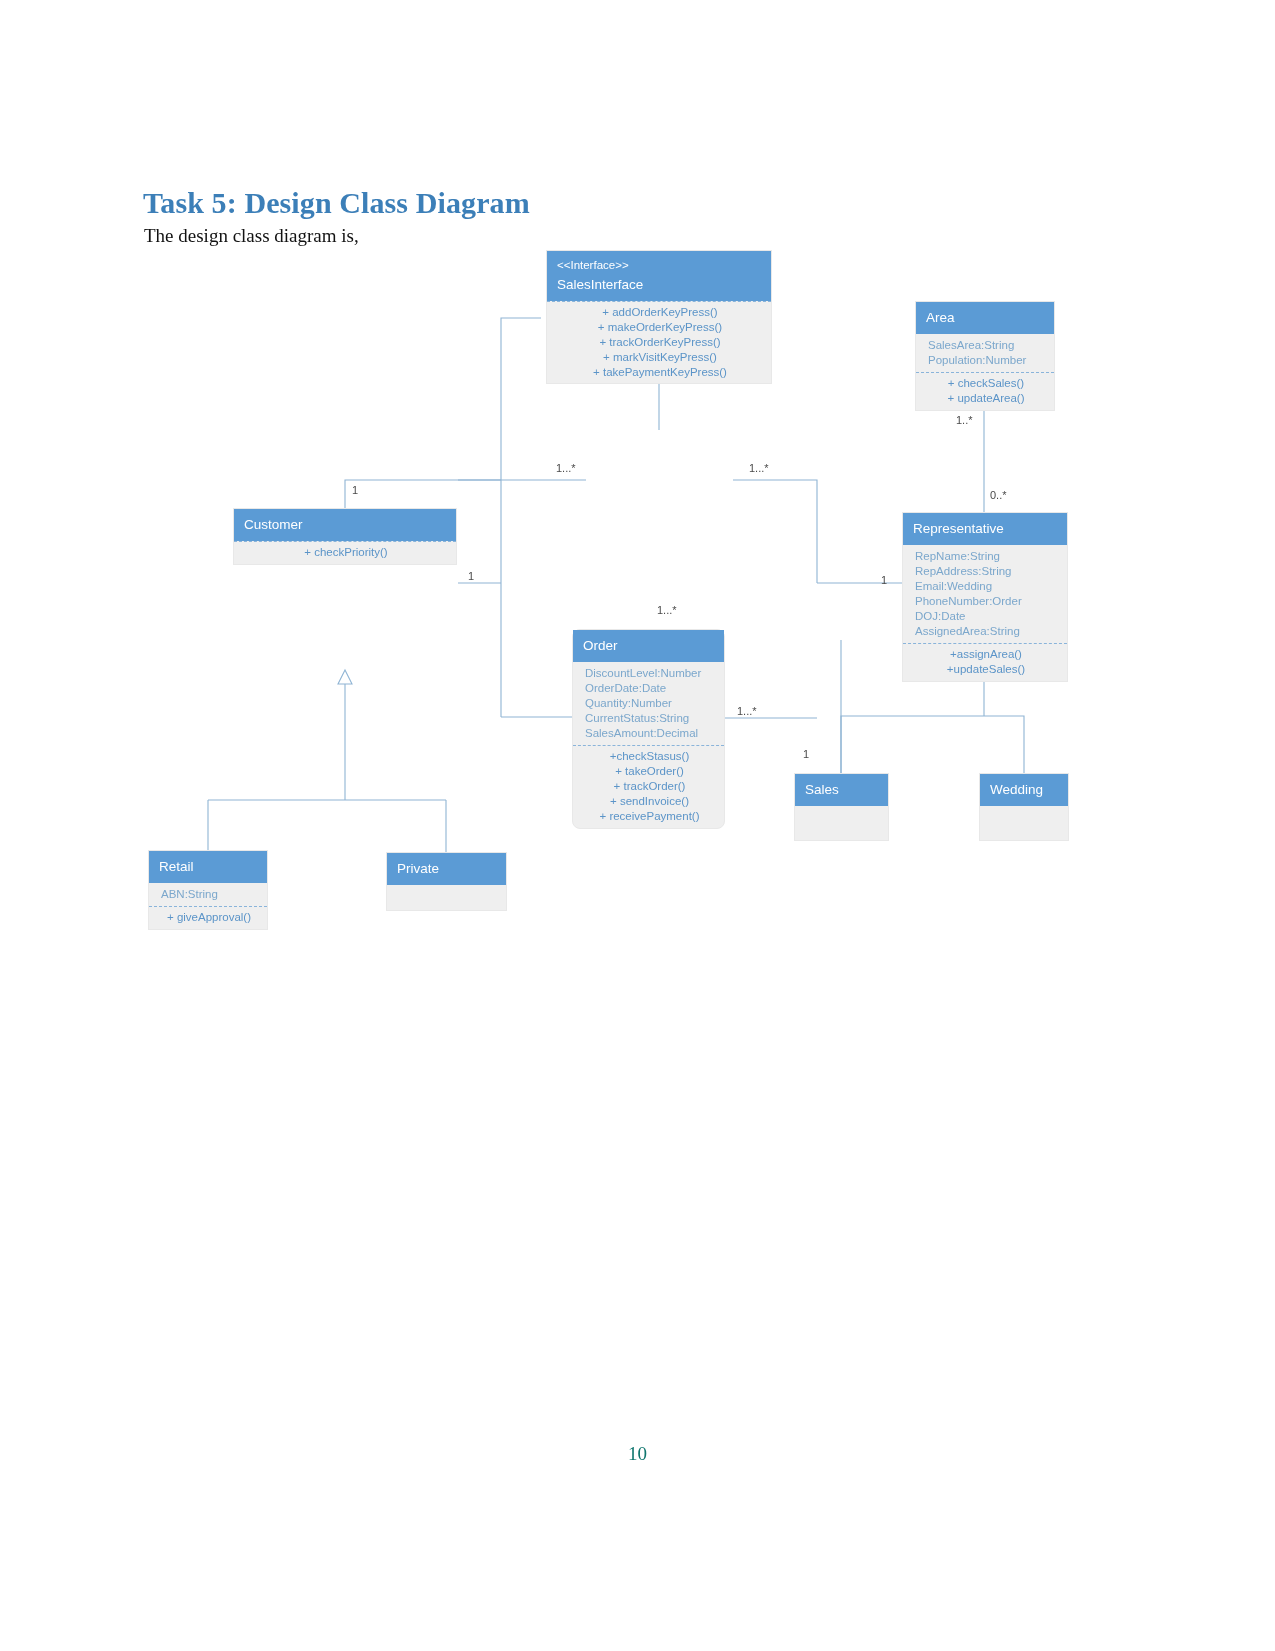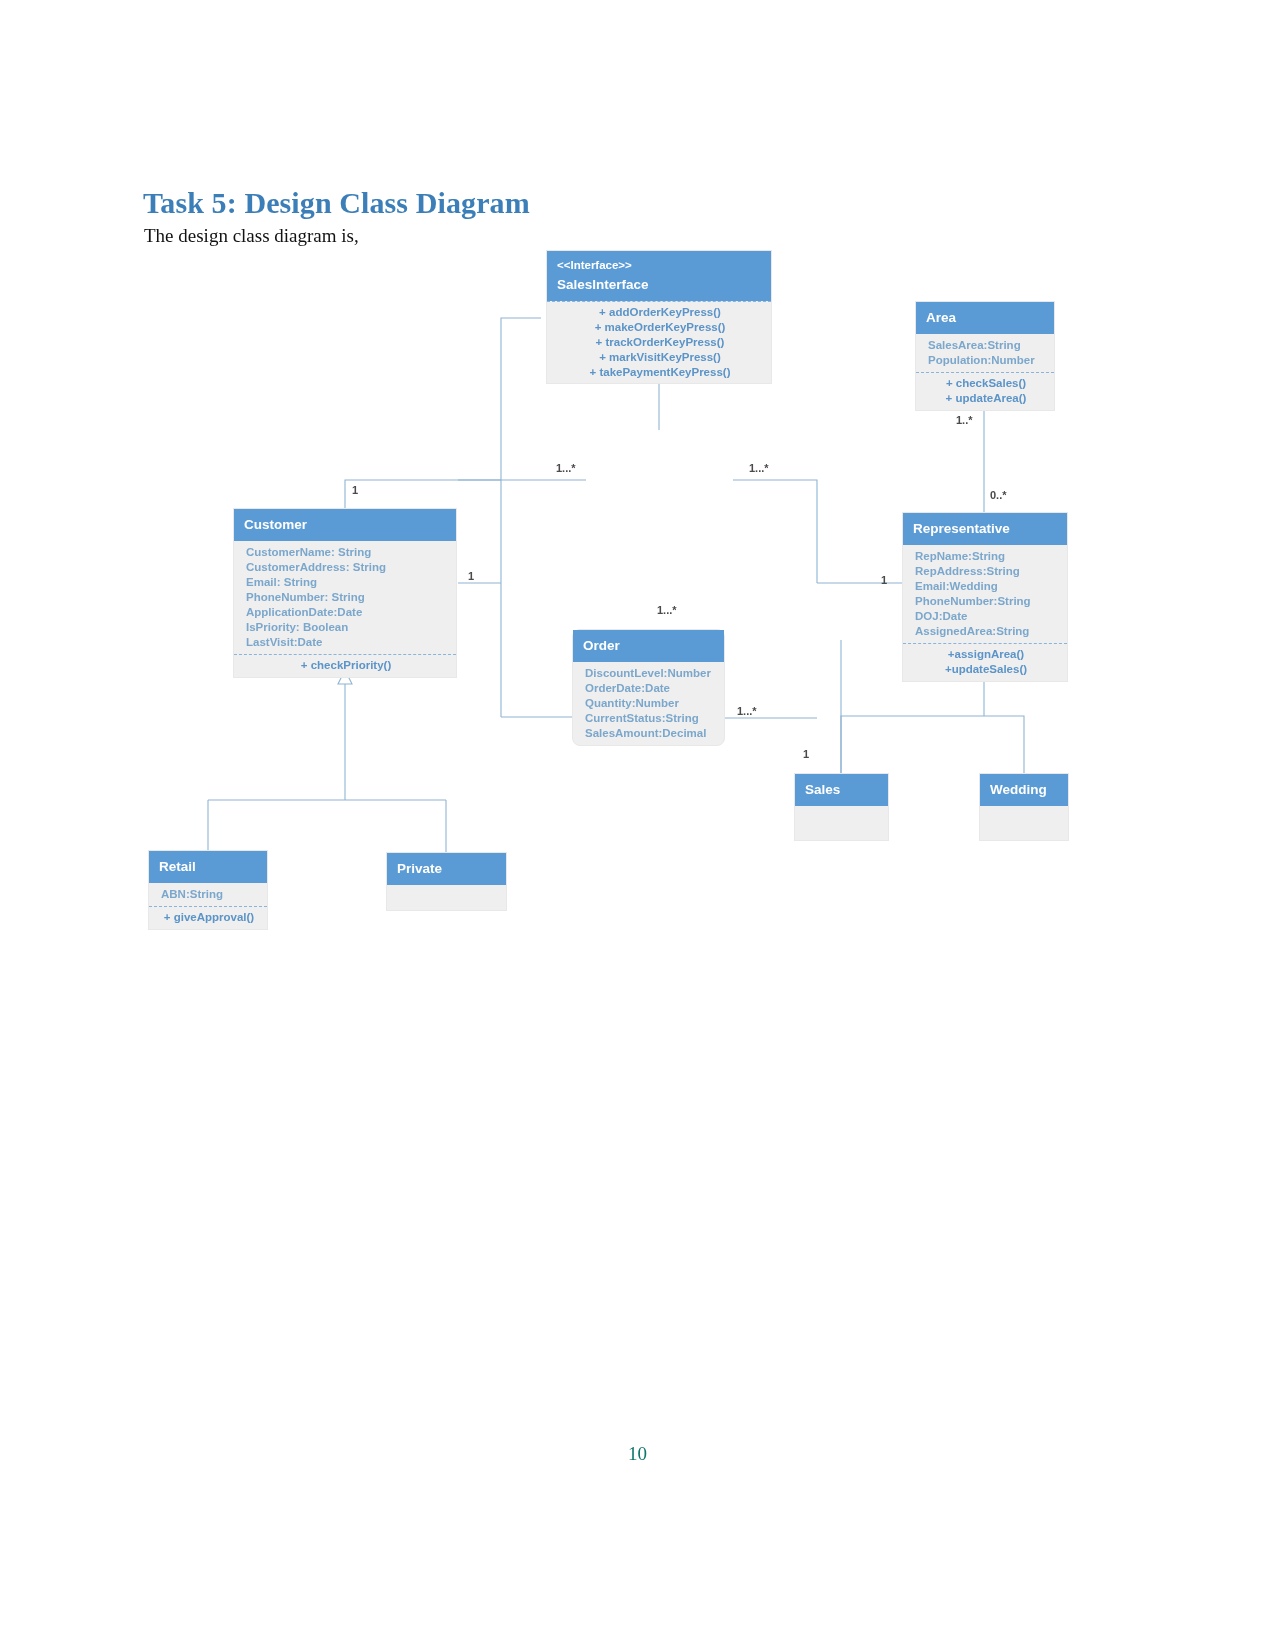--- a/index.html
+++ b/index.html
@@ -46,21 +46,20 @@
     color: #0f766e;
   }
 
   
   #diagram {
     position: absolute;
     left: 0;
     top: 0;
     width: 1275px;
     height: 1651px;
-    font-weight: bold;
   }
   #connectors {
     position: absolute;
     left: 0;
     top: 0;
     width: 1275px;
     height: 1651px;
   }
 
   
@@ -194,62 +193,60 @@
       <div class="uml-line">+ checkSales()</div>
       <div class="uml-line">+ updateArea()</div>
     </div>
   </div>
 
 
   <div class="uml-class" style="left:233px; top:508px; width:224px;">
     <div class="uml-header">
       <span class="cls-name">Customer</span>
     </div>
-    <div class="uml-section attrs">
-      <div class="uml-line">CustomerName: String</div>
-      <div class="uml-line">CustomerAddress: String</div>
-      <div class="uml-line">Email: String</div>
-      <div class="uml-line">PhoneNumber: String</div>
-      <div class="uml-line">ApplicationDate:Date</div>
-      <div class="uml-line">IsPriority: Boolean</div>
-      <div class="uml-line">LastVisit:Date</div>
-    </div>
     <div class="uml-section ops">
       <div class="uml-line">+ checkPriority()</div>
     </div>
   </div>
 
   <div class="uml-class" style="left:902px; top:512px; width:166px;">
     <div class="uml-header">
       <span class="cls-name">Representative</span>
     </div>
     <div class="uml-section attrs">
       <div class="uml-line">RepName:String</div>
       <div class="uml-line">RepAddress:String</div>
       <div class="uml-line">Email:Wedding</div>
-      <div class="uml-line">PhoneNumber:String</div>
+      <div class="uml-line">PhoneNumber:Order</div>
       <div class="uml-line">DOJ:Date</div>
       <div class="uml-line">AssignedArea:String</div>
     </div>
     <div class="uml-section ops">
       <div class="uml-line">+assignArea()</div>
       <div class="uml-line">+updateSales()</div>
     </div>
   </div>
 
   <div class="uml-class" style="left:572px; top:629px; width:153px;border-radius:8px;">
     <div class="uml-header">
       <span class="cls-name">Order</span>
     </div>
     <div class="uml-section attrs">
       <div class="uml-line">DiscountLevel:Number</div>
       <div class="uml-line">OrderDate:Date</div>
       <div class="uml-line">Quantity:Number</div>
       <div class="uml-line">CurrentStatus:String</div>
       <div class="uml-line">SalesAmount:Decimal</div>
+    </div>
+    <div class="uml-section ops">
+      <div class="uml-line">+checkStasus()</div>
+      <div class="uml-line">+ takeOrder()</div>
+      <div class="uml-line">+ trackOrder()</div>
+      <div class="uml-line">+ sendInvoice()</div>
+      <div class="uml-line">+ receivePayment()</div>
     </div>
   </div>
 
   <div class="uml-class" style="left:794px; top:773px; width:95px;">
     <div class="uml-header">
       <span class="cls-name">Sales</span>
     </div>
     <div class="uml-empty-body"></div>
   </div>
 

